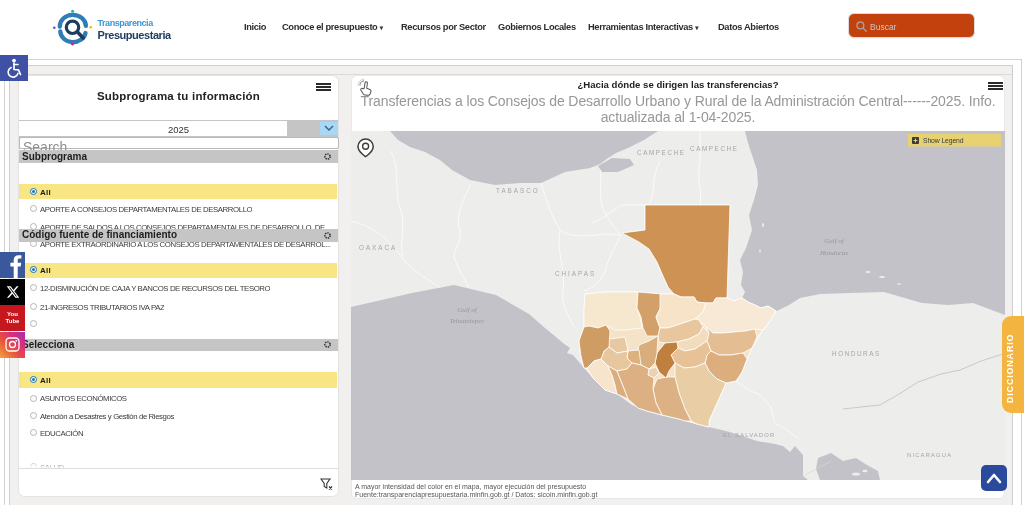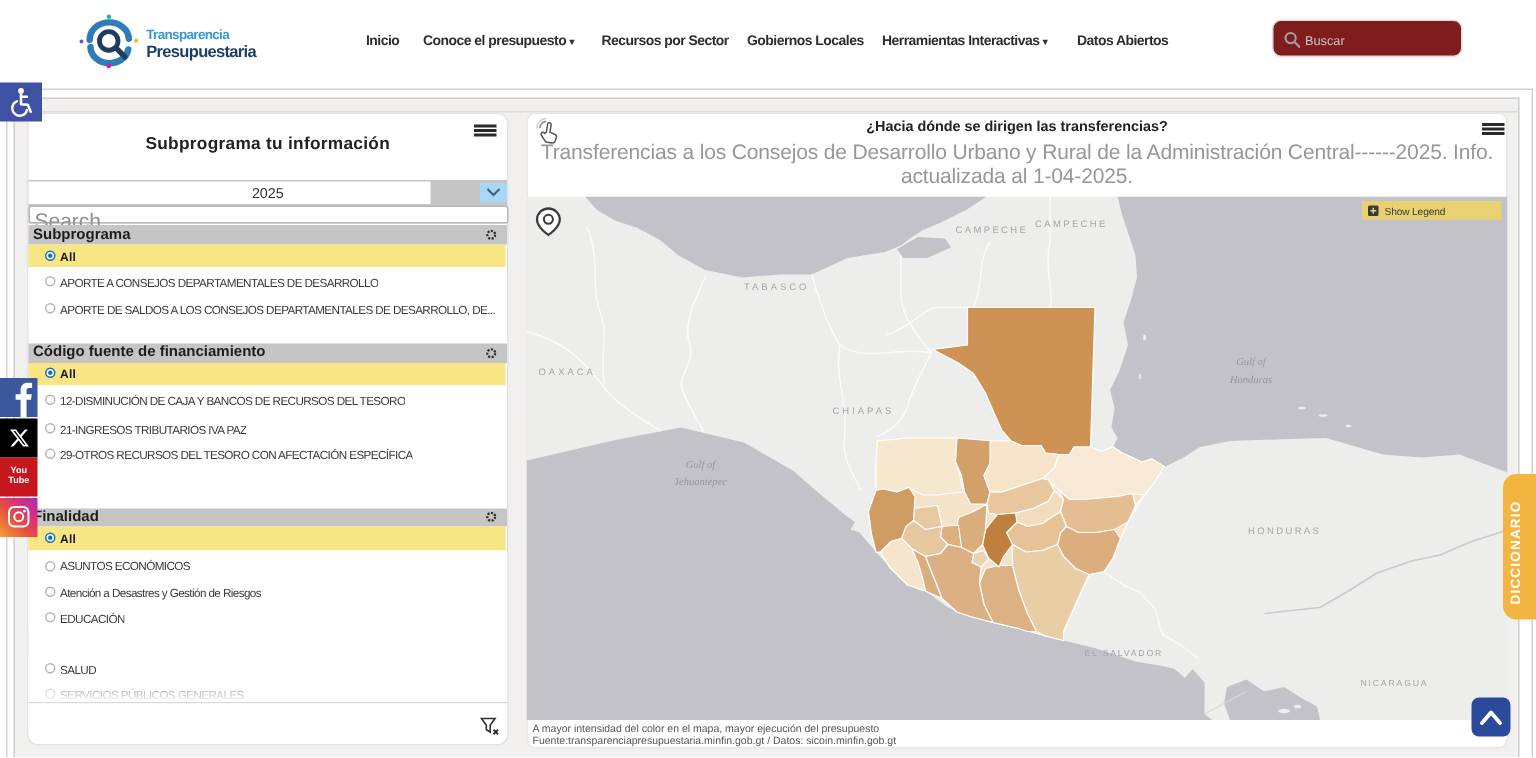--- a/index.html
+++ b/index.html
@@ -7,35 +7,35 @@
   font-family:"Liberation Sans", sans-serif; }
 #page { position:relative; width:1024px; height:505px; }
 .abs { position:absolute; }
 
 
 #hdr { position:absolute; left:0; top:0; width:1024px; height:59px; background:#fff;padding-left:36px; }
 #logoTxt1 { position:absolute; left:97.5px; top:17.5px; font-size:9px; letter-spacing:-0.45px; font-weight:bold; color:#3898d4; }
 #logoTxt2 { position:absolute; left:97.5px; top:28.5px; font-size:11px; letter-spacing:-0.45px; font-weight:bold; color:#1e3f63; }
 .nav { position:absolute; top:22px; font-size:9.3px; font-weight:bold; color:#2d2d2d; letter-spacing:-0.35px; }
 .nav .chev { font-size:6.5px; color:#333; }
-#search { position:absolute; left:848px; top:13px; width:127px; height:25px; border:1px solid #dcdcdc; border-radius:6px; background:#7f1d1d; box-shadow:0 1px 2px rgba(0,0,0,0.04);}
+#search { position:absolute; left:848px; top:13px; width:127px; height:25px; border:1px solid #dcdcdc; border-radius:6px; background:#c2410c; box-shadow:0 1px 2px rgba(0,0,0,0.04);}
 #search .ph { position:absolute; left:21px; top:8px; font-size:8.5px; color:#c6c6c6; }
 
 
 #outer { position:absolute; left:4px; top:59px; width:1018px; height:446px; background:#fff; border:1px solid #d2d2d2; border-bottom:none; }
 #inner { position:absolute; left:9px; top:65px; width:1004px; height:440px; background:#f1f0ef; border:1px solid #cfcfcf; border-bottom:none; }
 
 
 #sidebar { position:absolute; left:18px; top:75px; width:321px; height:422px; background:#fff; border:1px solid #e3e3e3; border-radius:7px; }
 #sbTitle { position:absolute; left:18px; top:90px; width:321px; text-align:center; font-size:11.5px; font-weight:bold; color:#222; letter-spacing:0.2px;}
 .hamb { position:absolute; width:15px; }
 .hamb div { height:2px; background:#2a2a2a; margin-bottom:1.2px; }
 .secbar { position:absolute; left:19px; width:319px; background:#c6c5c5; color:#1d1d1d; font-size:10px; font-weight:bold; padding-left:3px; }
 .gear { position:absolute; left:324px; width:7px; height:7px; }
-.row { position:absolute; left:19px; width:318px; font-size:7.8px; letter-spacing:-0.4px; color:#3a3a3a; background:#fff; }
+.row { position:absolute; left:19px; width:318px; font-size:7.8px; letter-spacing:-0.4px; color:#3a3a3a; background:#fff;margin-top:21px; }
 .row.yellow { background:#f8e583; color:#1a1a1a; }
 .row.yellow .rtext { letter-spacing:0.2px; font-size:8px; font-weight:bold; }
 .radio { position:absolute; left:11px; width:7px; height:7px; border:1px solid #b5b5b5; border-radius:50%; background:#fff; }
 .radio.sel { border:1.5px solid #1673b6; }
 .radio.sel::after { content:""; position:absolute; left:1px; top:1px; width:3px; height:3px; border-radius:50%; background:#1673b6; }
 .rtext { position:absolute; left:21px; white-space:nowrap; overflow:hidden; }
 
 
 #mapPanel { position:absolute; left:351px; top:75px; width:654px; height:424px; background:#fff; border-radius:6px; border:1px solid #e8e8e8;}
 #mapTitle { position:absolute; left:351px; top:79px; width:654px; text-align:center; font-size:9.6px; font-weight:bold; color:#222; }
@@ -118,45 +118,48 @@
       <span class="rtext" style="top:3.5px">All</span>
     </div>
   <div class="row" style="top:178px;height:18px;">
       <span class="radio" style="top:6px"></span>
       <span class="rtext" style="top:5.5px">APORTE A CONSEJOS DEPARTAMENTALES DE DESARROLLO</span>
     </div>
   <div class="row" style="top:196px;height:18px;">
       <span class="radio" style="top:6px"></span>
       <span class="rtext" style="top:5.5px;width:296px;">APORTE DE SALDOS A LOS CONSEJOS DEPARTAMENTALES DE DESARROLLO, DE...</span>
     </div>
+  <div class="row" style="top:214px;height:15px;">
+      <span class="radio" style="top:5px"></span>
+      <span class="rtext" style="top:4.5px;width:296px;">APORTE EXTRAORDINARIO A LOS CONSEJOS DEPARTAMENTALES DE DESARROL...</span>
+    </div>
 
   <div class="secbar" style="top:229px;height:12.5px;line-height:12.5px;">Código fuente de financiamiento</div>
   <svg class="gear" style="top:232px" viewBox="0 0 8 8">
       <circle cx="4" cy="4" r="3" fill="none" stroke="#2b2b2b" stroke-width="1.7" stroke-dasharray="1.6 1.1"></circle>
     </svg>
 
   <div class="row yellow" style="top:241.5px;height:15px;">
       <span class="radio sel" style="top:3.5px"></span>
       <span class="rtext" style="top:3.5px">All</span>
     </div>
   <div class="row" style="top:256.5px;height:19px;">
       <span class="radio" style="top:6.5px"></span>
       <span class="rtext" style="top:6px">12-DISMINUCIÓN DE CAJA Y BANCOS DE RECURSOS DEL TESORO</span>
     </div>
   <div class="row" style="top:275.5px;height:19px;">
       <span class="radio" style="top:6.5px"></span>
       <span class="rtext" style="top:6px">21-INGRESOS TRIBUTARIOS IVA PAZ</span>
     </div>
   <div class="row" style="top:294.5px;height:17px;">
       <span class="radio" style="top:4.5px"></span>
-      <span class="rtext" style="top:4px">29-OTROS RECURSOS DEL TESORO CON AFECTACIÓN ESPECÍFICA</span>
     </div>
   <div class="row" style="top:311.5px;height:27px;"></div>
 
-  <div class="secbar" style="top:338.5px;height:12.5px;line-height:12.5px;">Finalidad</div>
+  <div class="secbar" style="top:338.5px;height:12.5px;line-height:12.5px;">Selecciona</div>
   <svg class="gear" style="top:341px" viewBox="0 0 8 8">
       <circle cx="4" cy="4" r="3" fill="none" stroke="#2b2b2b" stroke-width="1.7" stroke-dasharray="1.6 1.1"></circle>
     </svg>
 
   <div class="row yellow" style="top:351px;height:15.5px;">
       <span class="radio sel" style="top:4px"></span>
       <span class="rtext" style="top:4px">All</span>
     </div>
   <div class="row" style="top:366.5px;height:19px;">
       <span class="radio" style="top:7px"></span>

